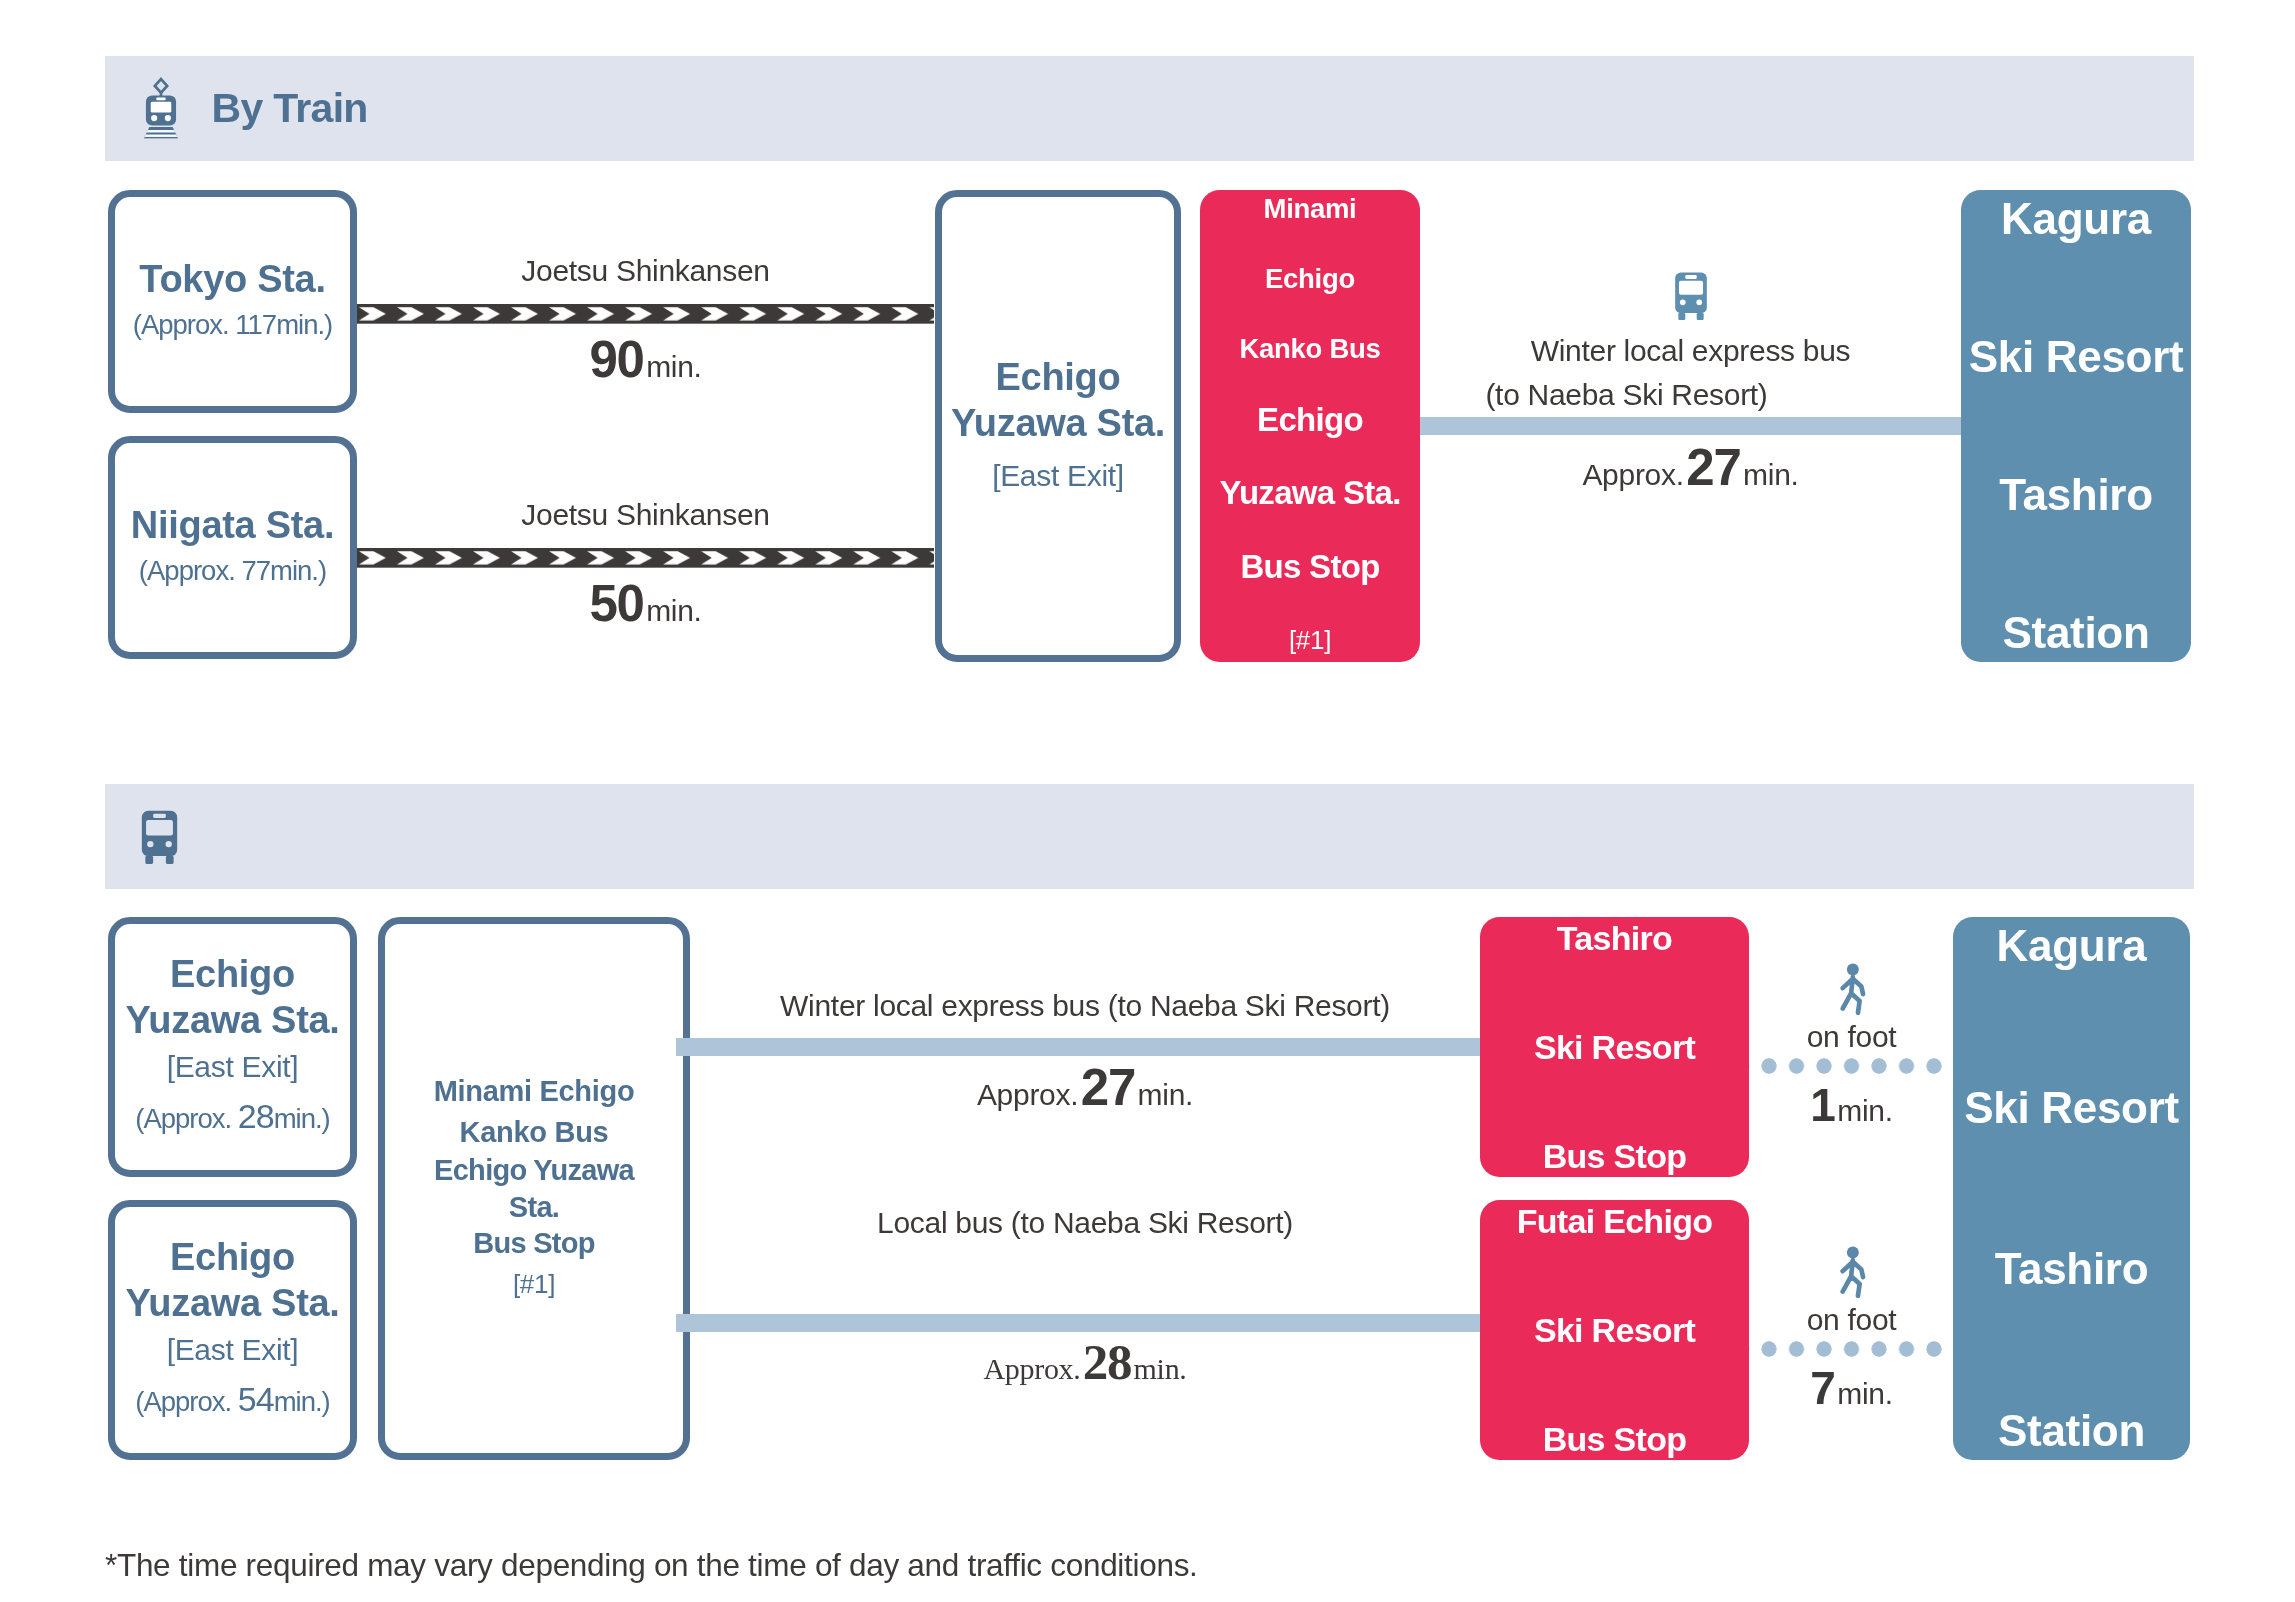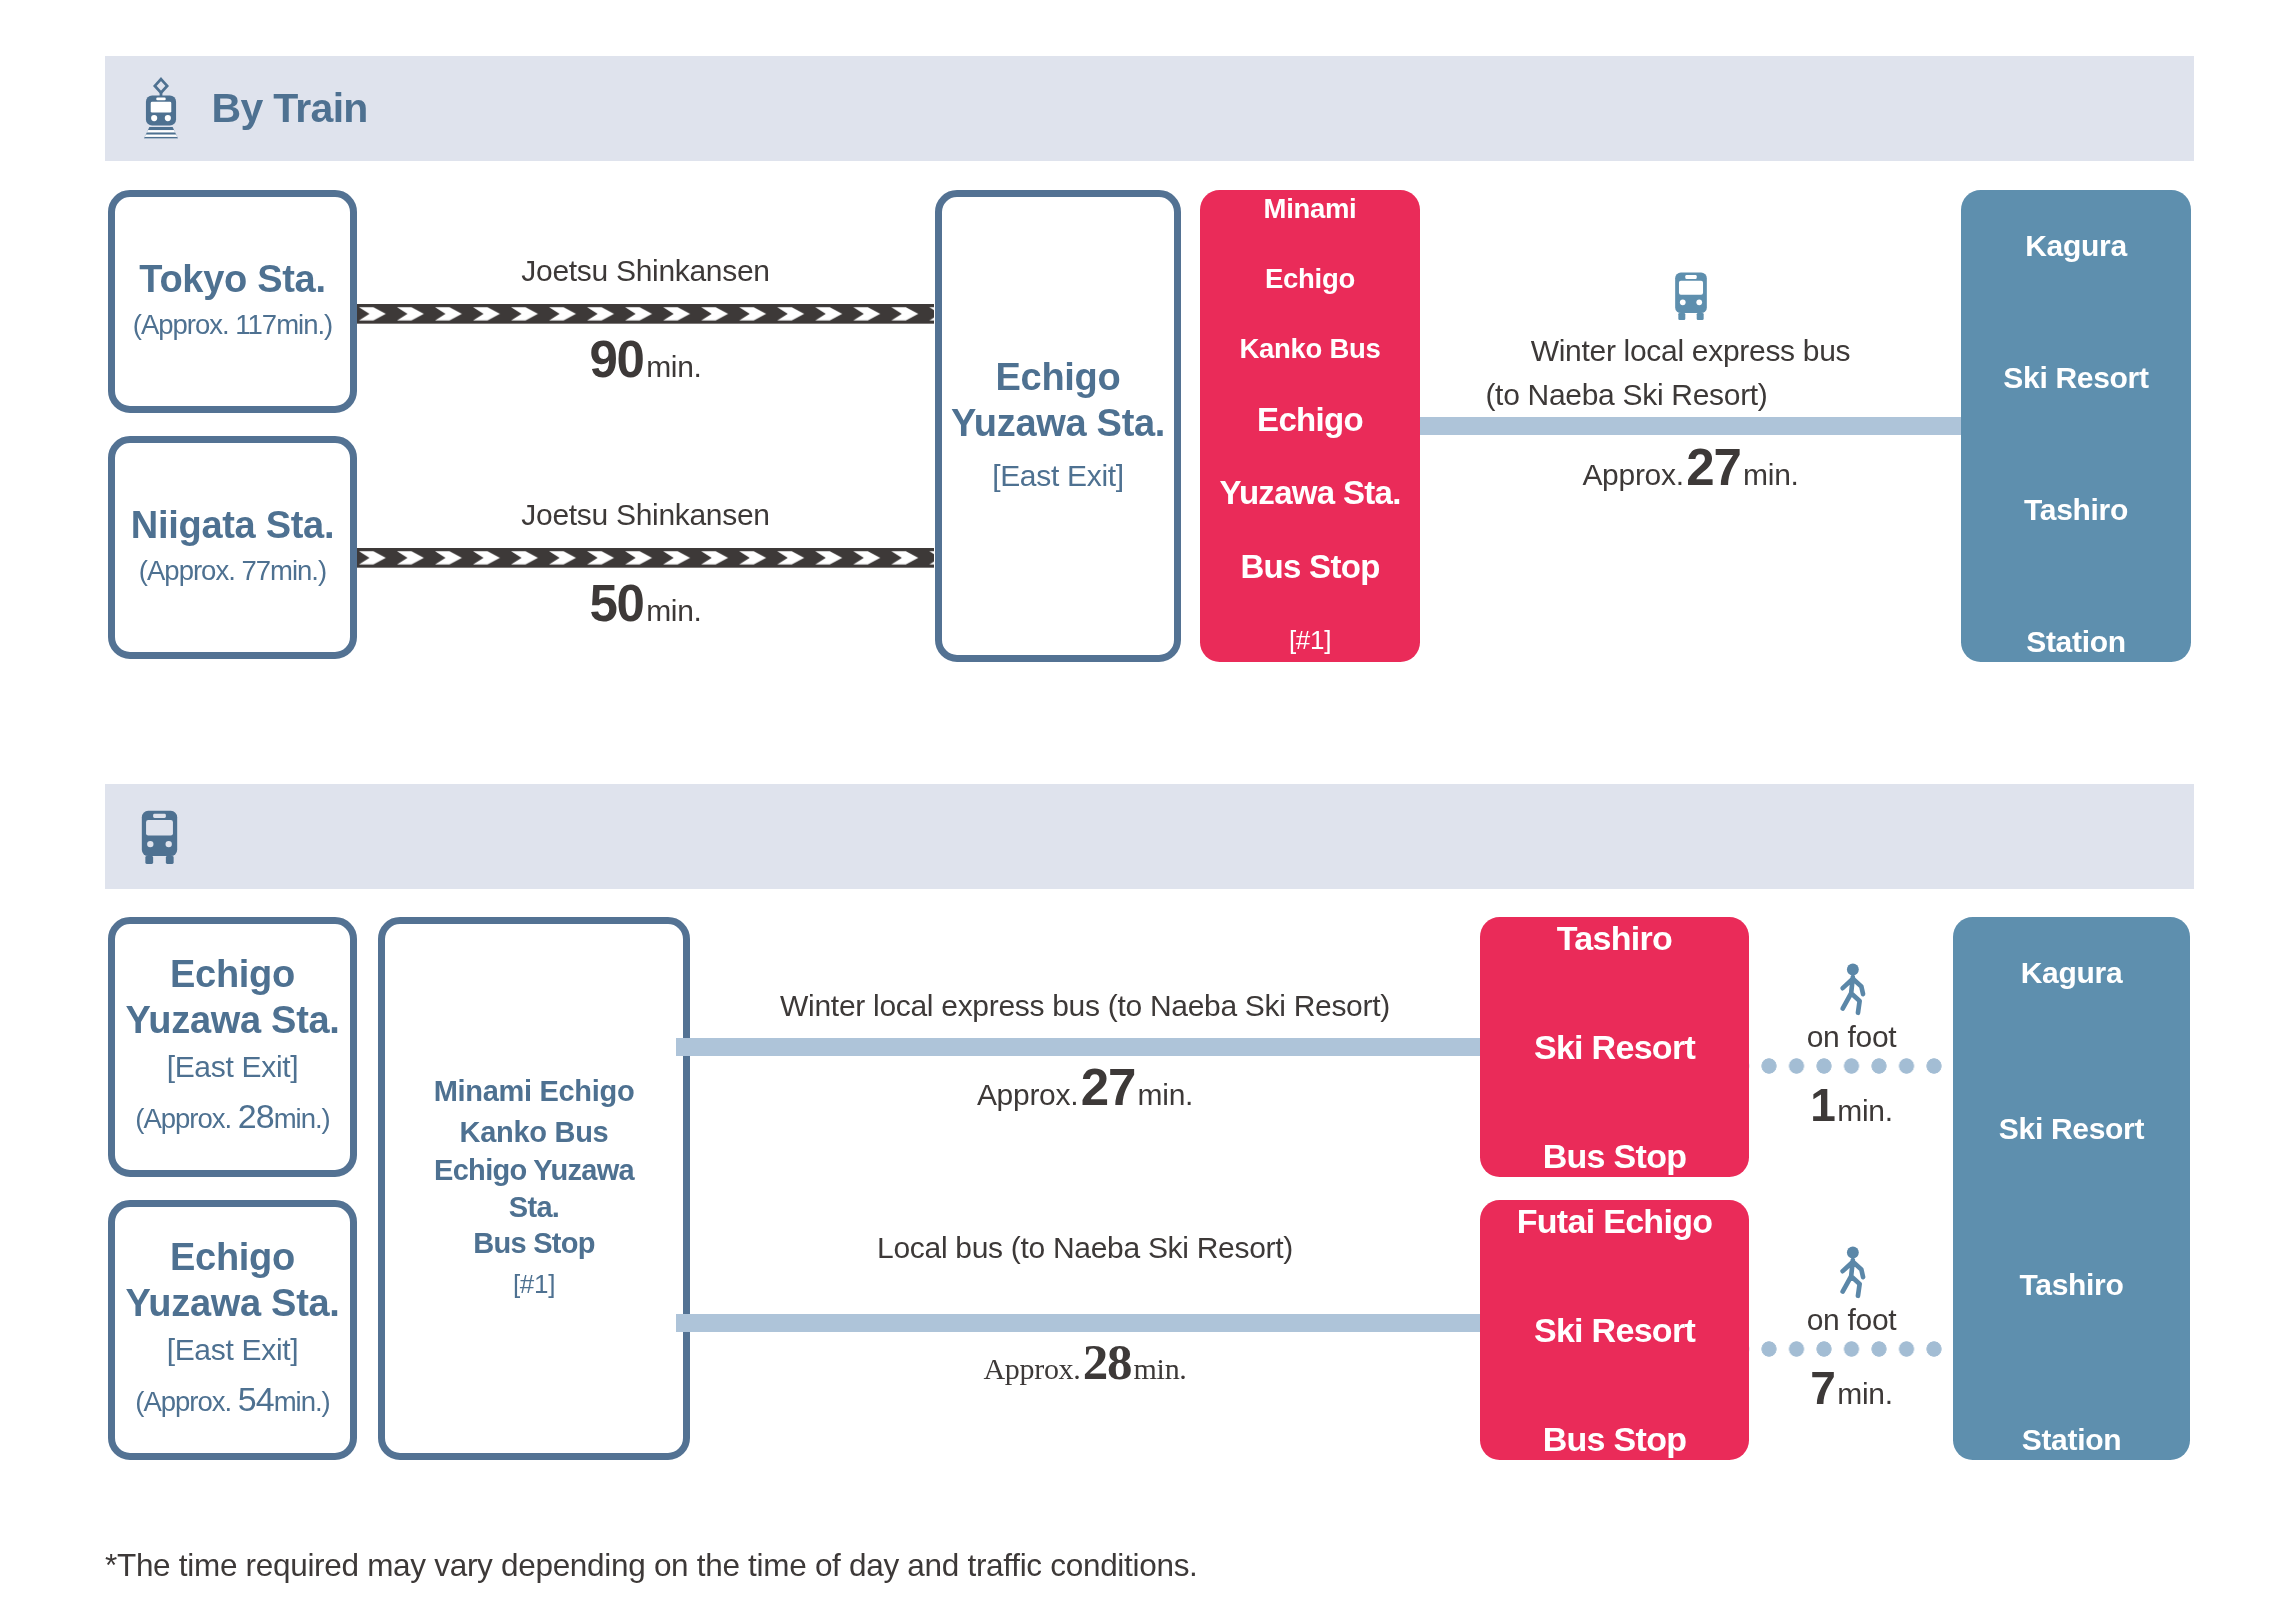--- a/index.html
+++ b/index.html
@@ -43,21 +43,21 @@
 
   .b-title{font-size:38px;font-weight:700;line-height:1.22;white-space:nowrap;}
   .b-exit{font-size:30px;font-weight:400;line-height:1.5;white-space:nowrap;}
   .b-note{font-size:27.5px;font-weight:400;letter-spacing:-1px;white-space:nowrap;line-height:1.6;}
   .b-note .num{font-size:34px;font-weight:400;}
   .hub-gap{height:6.6px;}
 
   .pink-op{font-size:27.5px;font-weight:700;line-height:1.35;white-space:nowrap;}
   .pink-name{font-size:33px;font-weight:700;line-height:1.24;white-space:nowrap;letter-spacing:-0.7px;}
   .pink-plat{font-size:26px;font-weight:400;line-height:1.6;white-space:nowrap;}
-  .dest-line{font-size:30px;font-weight:700;line-height:1.32;white-space:nowrap;margin-top:36px;}
+  .dest-line{font-size:44px;font-weight:700;line-height:1.32;white-space:nowrap;}
 
   .mid-op{font-size:29px;font-weight:700;line-height:1.4;white-space:nowrap;}
   .mid-name{font-size:29px;font-weight:700;line-height:1.26;white-space:nowrap;letter-spacing:-0.7px;}
   .mid-plat{font-size:26px;font-weight:400;line-height:1.7;white-space:nowrap;}
 
   
   .leg-label{font-size:30px;color:var(--dark);text-align:center;white-space:nowrap;line-height:1.3;}
   .duration{text-align:center;white-space:nowrap;color:var(--dark);}
   .duration .approx{font-size:30px;}
   .duration .num{font-size:51px;font-weight:700;letter-spacing:-1.3px;}
@@ -225,21 +225,21 @@
     <circle cx="21" cy="8" r="7" fill="#5b87a8"></circle>
     <path d="M21 17 L19 36 M21 19 L9 30 M21 19 L31 28 L33 37 M19 36 L9 54 M19 36 L29 45 L27 59" stroke="#5b87a8" stroke-width="5.5" fill="none" stroke-linecap="round" stroke-linejoin="round"></path>
   </svg>
   <div class="onfoot">on foot</div>
   <div class="dots"></div>
   <div class="duration">
     <span class="num-sm">1</span> <span class="unit">min.</span>
   </div>
 </div>
 
-<div class="abs leg-label" style="left:690px;top:1228px;width:790px;">Local bus (to Naeba Ski Resort)</div>
+<div class="abs leg-label" style="left:690px;top:1203px;width:790px;">Local bus (to Naeba Ski Resort)</div>
 <div class="abs blueline" style="left:676px;top:1314px;width:804px;"></div>
 <div class="abs duration" style="left:690px;top:1333px;width:790px;font-family:Liberation Serif, serif;">
   <span class="approx">Approx.</span> <span class="num">28</span> <span class="unit">min.</span>
 </div>
 <div class="abs fillbox bg-pink" style="left:1480px;top:1200px;width:269px;height:260px;">
   <div class="pink-name" style="font-size:34px;">Futai Echigo</div>
   <div class="pink-name" style="font-size:34px;">Ski Resort</div>
   <div class="pink-name" style="font-size:34px;">Bus Stop</div>
 </div>
 <div class="abs walkbox" style="left:1749px;top:1200px;width:205px;height:260px;">

